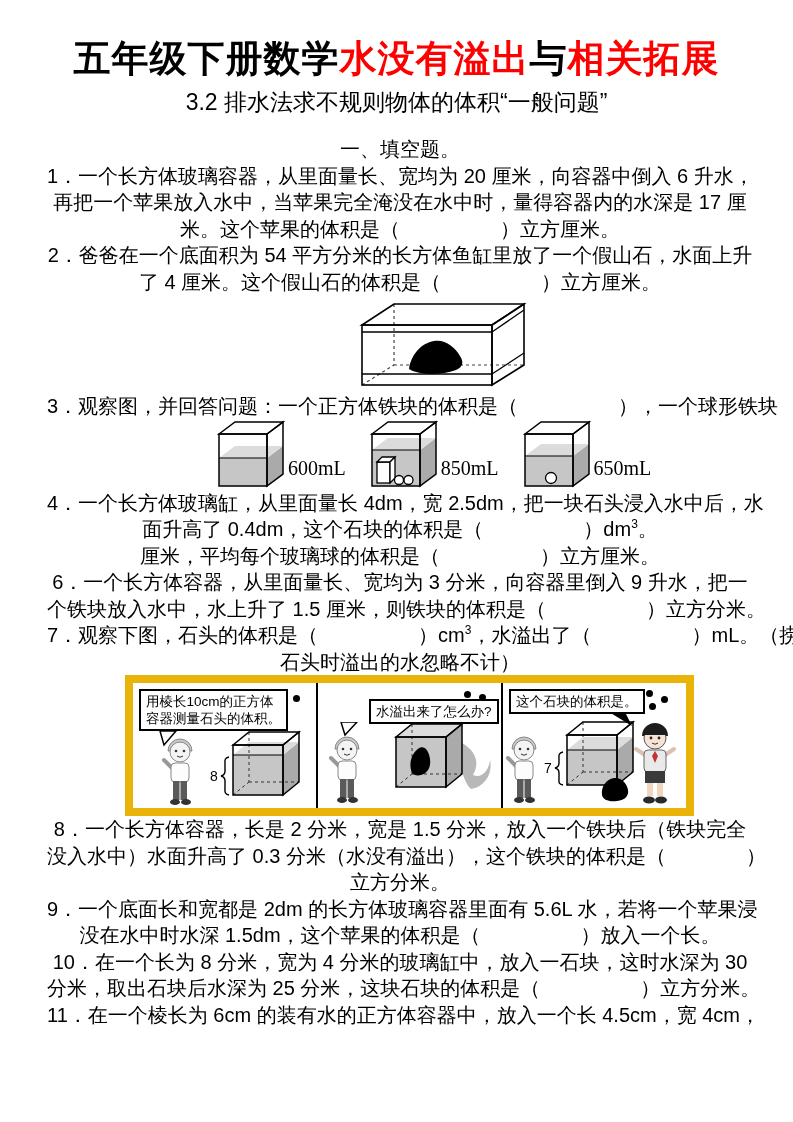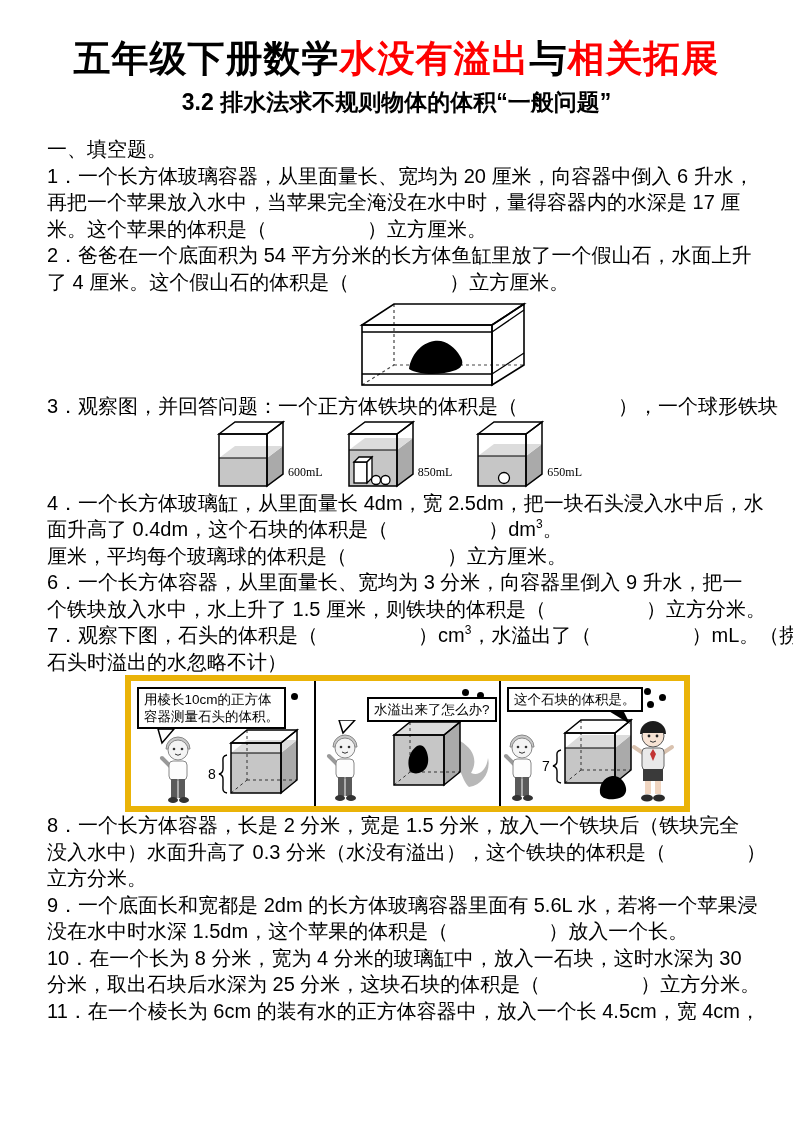--- a/index.html
+++ b/index.html
@@ -11,32 +11,32 @@
     --rock:#000000;
   }
   html,body{margin:0;padding:0;background:#ffffff;}
   .page{
     position:relative;width:793px;height:1122px;background:#ffffff;
     overflow:hidden;color:var(--ink);
     font-family:"Liberation Sans","DejaVu Sans",sans-serif;
   }
   .title{margin:36px 0 0 0;text-align:center;font-size:37px;line-height:46px;font-weight:bold;letter-spacing:1px;}
   .title .tr{color:var(--title_red);}
-  .subtitle{margin:4px 0 0 0;text-align:center;font-size:23px;line-height:32px;font-weight:bold;}
+  .subtitle{margin:4px 0 0 0;text-align:center;font-size:23px;line-height:32px;font-weight:normal;}
   .content{padding:18px 40px 0 47px;}
-  .line{font-size:20px;line-height:26.5px;white-space:pre;}
+  .line{font-size:20px;line-height:26.5px;white-space:pre;text-align:center;}
   .line sup{font-size:12px;line-height:0;}
   
   .fig-tank{width:200px;height:98px;margin:0 0 0 290px;}
   
   .fig-containers{display:flex;align-items:flex-end;height:70px;margin:0 0 0 170px;}
   .cgroup{display:flex;align-items:flex-end;margin-right:24px;}
-  .clabel{font-family:"Liberation Serif","DejaVu Serif",serif;font-size:12px;line-height:1;margin:0 0 12px 3px;}
+  .clabel{font-family:"Liberation Serif","DejaVu Serif",serif;font-size:20px;line-height:1;margin:0 0 12px 3px;}
   
-  .comic{margin:0 0 0 78px;width:553px;height:125px;border:6px solid #eab308;display:flex;background:#fff;}
+  .comic{margin:0 0 0 78px;width:553px;height:125px;border:8px solid #eab308;display:flex;background:#fff;}
   .panel{position:relative;width:184.3px;border-right:2px solid #000;overflow:hidden;}
   .panel:last-child{border-right:none;}
   .bubble{position:absolute;border:2px solid #000;background:#fff;padding:2px 5px;
           font-size:13.5px;line-height:17px;white-space:nowrap;z-index:3;}
   .tailsvg{position:absolute;z-index:3;}
   .dot{position:absolute;width:7px;height:7px;background:#000;border-radius:50%;z-index:2;}
   .kid,.cube,.rocksvg{position:absolute;}
   svg{display:block;}
 </style>
 </head>

